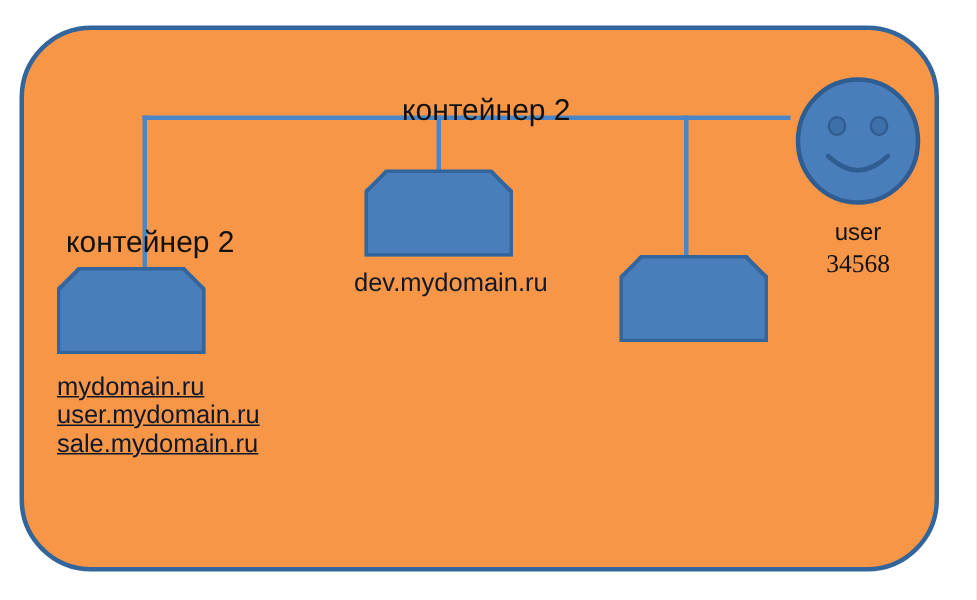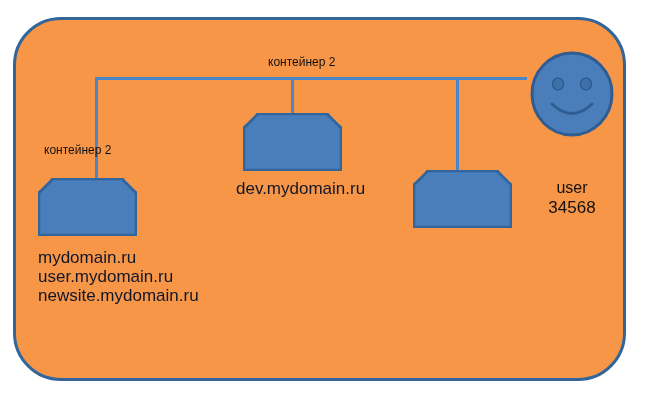--- a/index.html
+++ b/index.html
@@ -55,42 +55,42 @@
     position: absolute;
     pointer-events: none;
   }
   .node-box-outline svg {
     display: block;
   }
   
   .caption {
     position: absolute;
     color: #111111;
-    font-size: 12px;
+    font-size: 20px;
     line-height: 20px;
     white-space: nowrap;
+    margin-top: 12px;
   }
   .domain-list {
     position: absolute;
     color: #0f172a;
     font-size: 17px;
     line-height: 19px;
     white-space: nowrap;
   }
   .domain-list div {
     white-space: nowrap;
   }
   .user-label {
     position: absolute;
     color: #111111;
     font-size: 16px;
     line-height: 19px;
     text-align: center;
     white-space: nowrap;
-    margin-top: 32px;
   }
   .smiley {
     position: absolute;
   }
   .smiley svg { display: block; }
 </style>
 </head>
 <body>
 
 <div id="canvas">
@@ -107,24 +107,24 @@
 
   <div class="caption" style="left:44px; top:140px;">контейнер 2</div>
 
   <div class="node-box" style="left:38px; top:178px; width:99px; height:58px;"></div>
   <div class="node-box-outline" style="left:38px; top:178px;">
     <svg width="99" height="58" viewBox="0 0 99 58">
       <path d="M1,15 L15,1 L84,1 L98,15 L98,57 L1,57 Z" fill="none" stroke="#31659C" stroke-width="2.5"></path>
     </svg>
   </div>
 
-  <div class="domain-list" style="left:38px; top:248px;">
+  <div class="domain-list" style="left:38px; top:248px;text-decoration:underline;">
     <div>mydomain.ru</div>
     <div>user.mydomain.ru</div>
-    <div>newsite.mydomain.ru</div>
+    <div>sale.mydomain.ru</div>
   </div>
 
   <div class="caption" style="left:268px; top:52px;">контейнер 2</div>
 
   <div class="node-box" style="left:243px; top:113px; width:99px; height:58px;"></div>
   <div class="node-box-outline" style="left:243px; top:113px;">
     <svg width="99" height="58" viewBox="0 0 99 58">
       <path d="M1,15 L15,1 L84,1 L98,15 L98,57 L1,57 Z" fill="none" stroke="#31659C" stroke-width="2.5"></path>
     </svg>
   </div>
@@ -143,15 +143,15 @@
   <div class="smiley" style="left:530px; top:51px;">
     <svg width="84" height="86" viewBox="0 0 84 86">
       <ellipse cx="42" cy="43" rx="40" ry="41" fill="#4A7EBB" stroke="#2F5C91" stroke-width="3"></ellipse>
       <ellipse cx="28" cy="33" rx="5.5" ry="6" fill="#3D6FA8" stroke="#2F5C91" stroke-width="1.5"></ellipse>
       <ellipse cx="56" cy="33" rx="5.5" ry="6" fill="#3D6FA8" stroke="#2F5C91" stroke-width="1.5"></ellipse>
       <path d="M22,53 Q42,72 62,53" fill="none" stroke="#2F5C91" stroke-width="3" stroke-linecap="round"></path>
     </svg>
   </div>
 
   <div class="user-label" style="left:531px; top:146px; width:82px;">user</div>
-  <div class="user-label" style="left:531px; top:166px; width:82px; font-size:17px;">34568</div>
+  <div class="user-label" style="left:531px; top:166px; width:82px; font-size:17px;font-family:Liberation Serif, serif;">34568</div>
 
 </div>
 
 </body></html>

